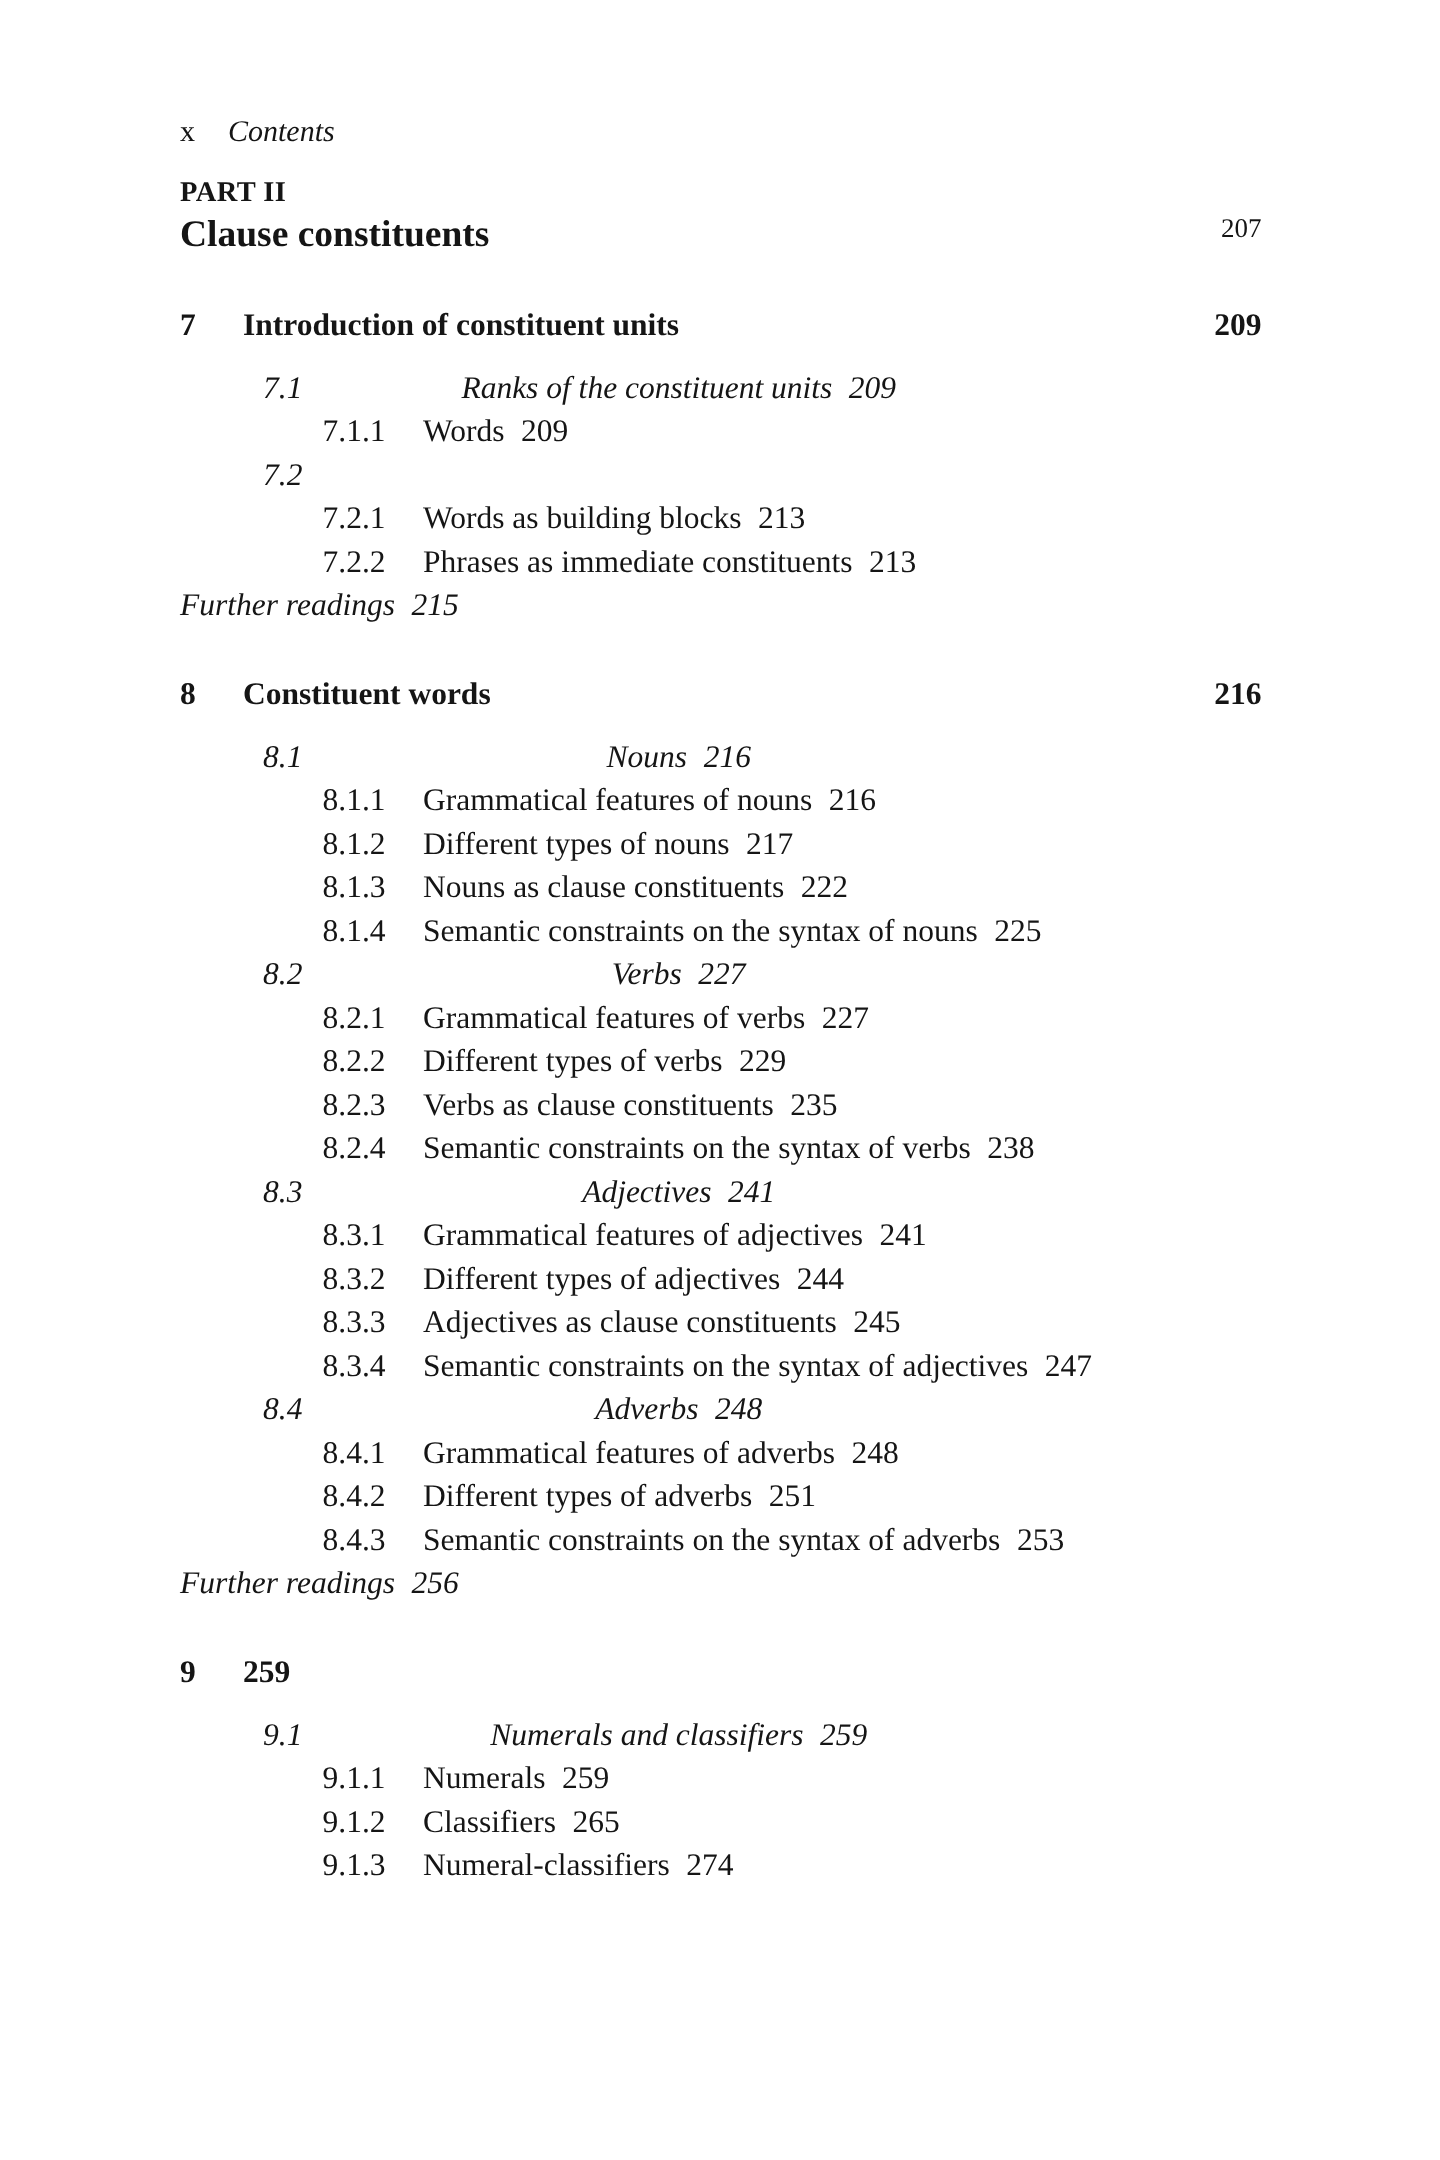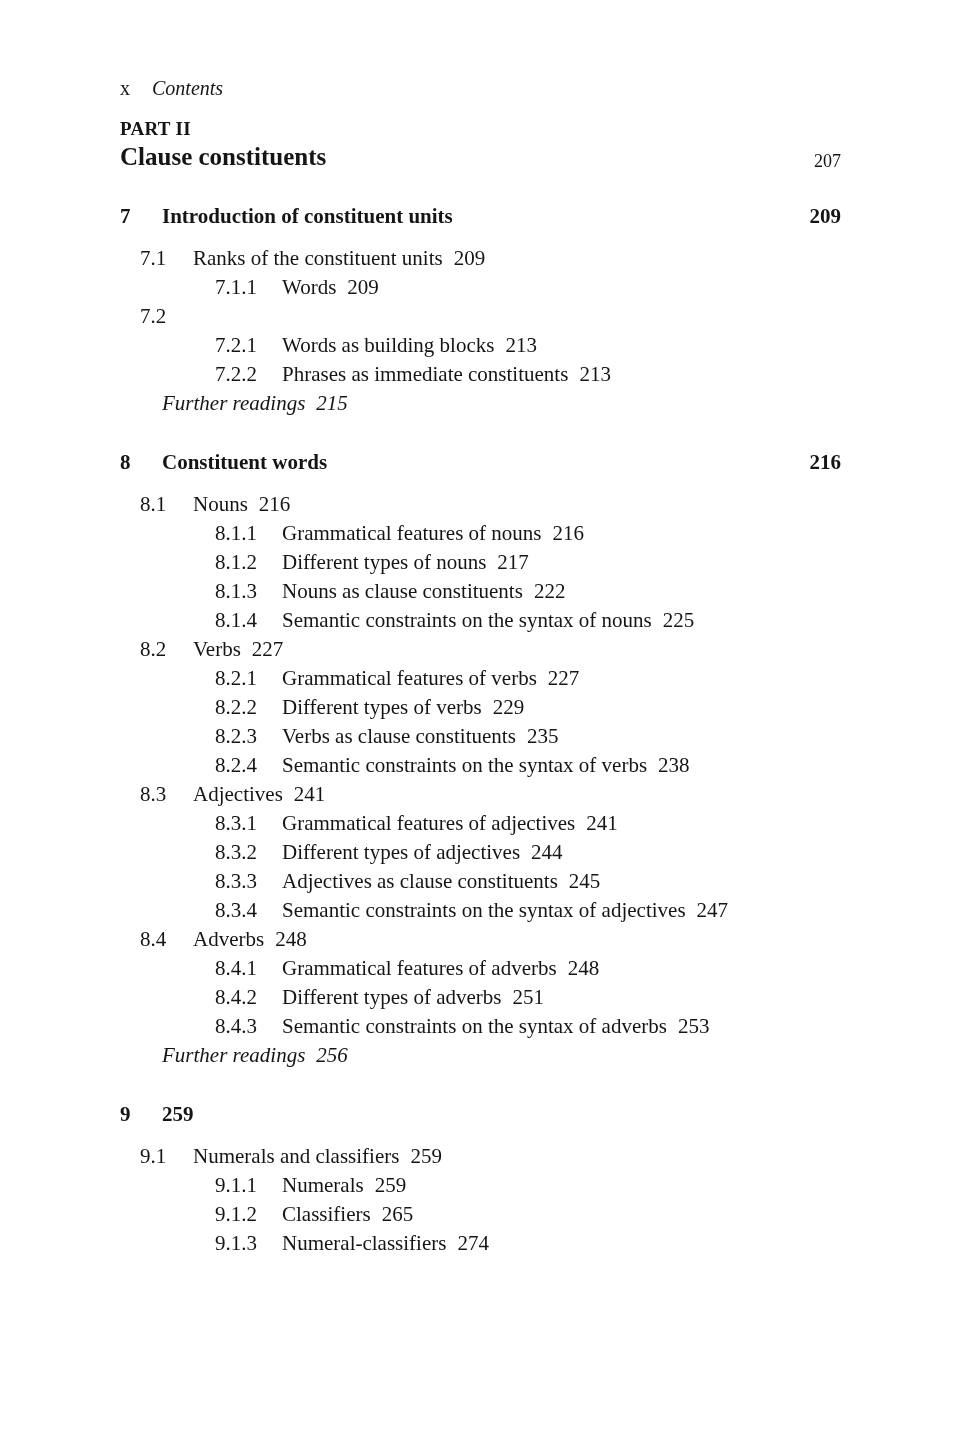--- a/index.html
+++ b/index.html
@@ -31,21 +31,21 @@
   
   .part-block { margin-top: 20px; }
   .part-label {
     font-weight: bold;
     font-size: 19px;
     line-height: 21px;
     letter-spacing: 0.3px;
   }
   .part-row {
     display: flex;
-    align-items: flex-end;
+    align-items: flex-start;
     margin-top: 3px;
   }
   .part-title {
     flex: 1;
     font-weight: bold;
     font-size: 25px;
     line-height: 30px;
   }
   .part-page { font-size: 18px; }
 
@@ -62,28 +62,29 @@
   .ch-title { flex: 1; }
 
   .entries {
     margin-top: 13px;
     font-size: 21px;
     line-height: 29px;
   }
   .entry { display: flex; }
   .e-num { flex: 0 0 auto; }
   .entry.section {
-    margin-left: 20px;
+    margin-left: 42px;
+    font-style: italic;
+    text-align: center;
   }
   .entry.section .e-num { width: 53px; }
   .entry.section .e-body { max-width: 475px; }
   .entry.subsection { margin-left: 95px; }
   .entry.subsection .e-num { width: 67px; }
   .entry.further {
-    margin-left: 42px;
     font-style: italic;
   }
   .e-body { flex: 1 1 auto; }
   .e-page { margin-left: 11px; }
 </style>
 </head>
 <body>
 
 <div class="page">
 

